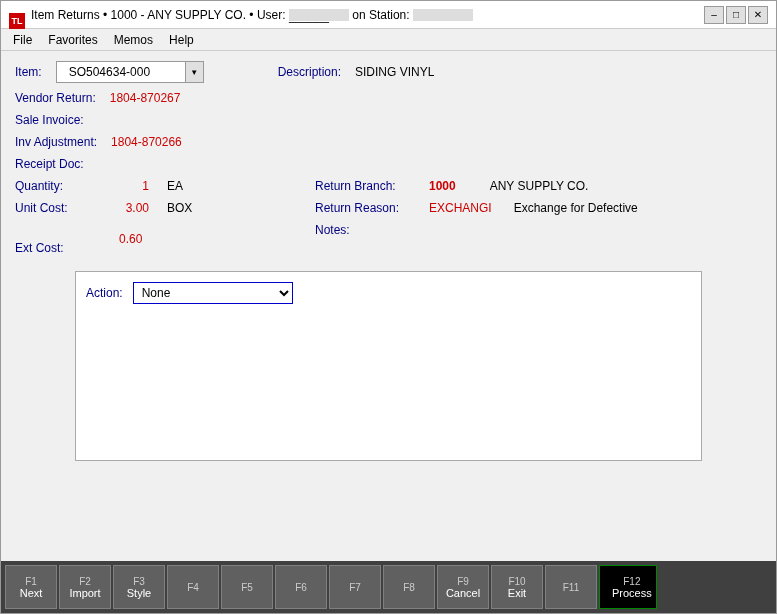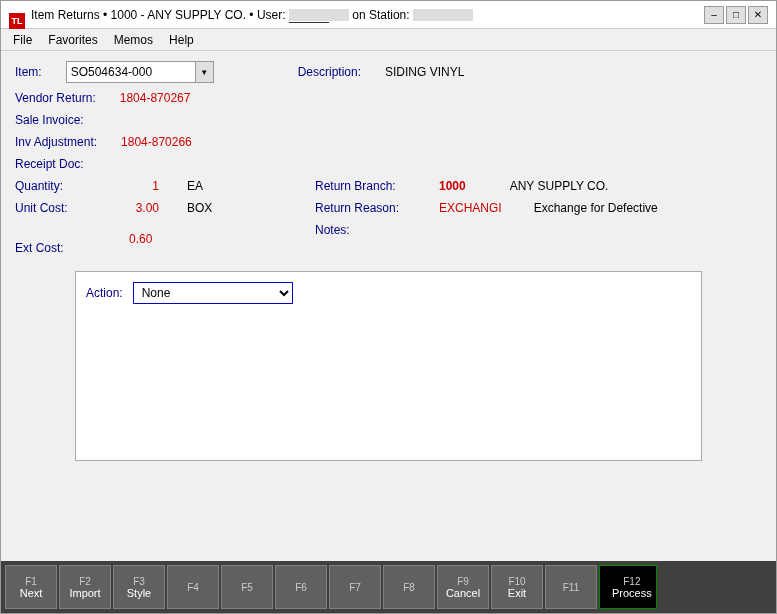--- a/index.html
+++ b/index.html
@@ -80,21 +80,21 @@
     .content {
       flex: 1;
       padding: 10px 14px;
       background: #f0f0f0;
       overflow: hidden;
     }
     .form-row {
       display: flex;
       align-items: center;
       margin-bottom: 8px;
-      gap: 24px;
+      gap: 14px;
     }
     .label {
       color: #000080;
       font-size: 12px;
       white-space: nowrap;
     }
     .value {
       color: #cc0000;
       font-size: 12px;
       font-weight: normal;
@@ -111,21 +111,21 @@
       height: 22px;
     }
     .input-with-arrow {
       display: flex;
       align-items: center;
     }
     .input-with-arrow input {
       width: 130px;
       border: 1px solid #999;
       background: white;
-      padding: 1px 4px;
+      padding: 1px 12px;
       font-size: 12px;
       height: 22px;
     }
     .dropdown-arrow {
       width: 18px;
       height: 22px;
       border: 1px solid #999;
       border-left: none;
       background: #e0e0e0;
       display: flex;

